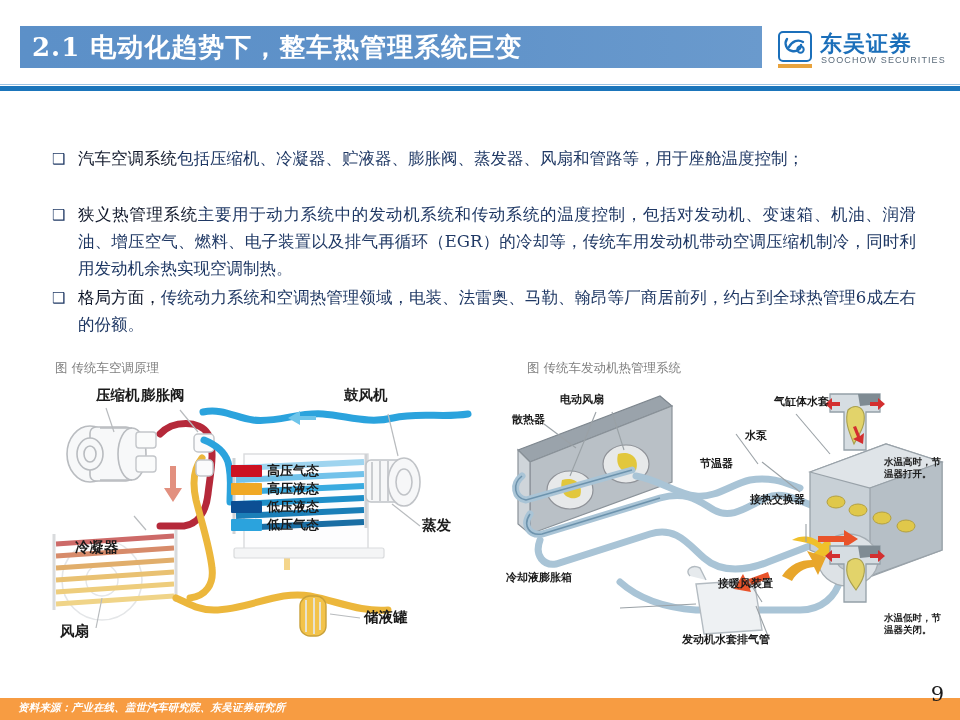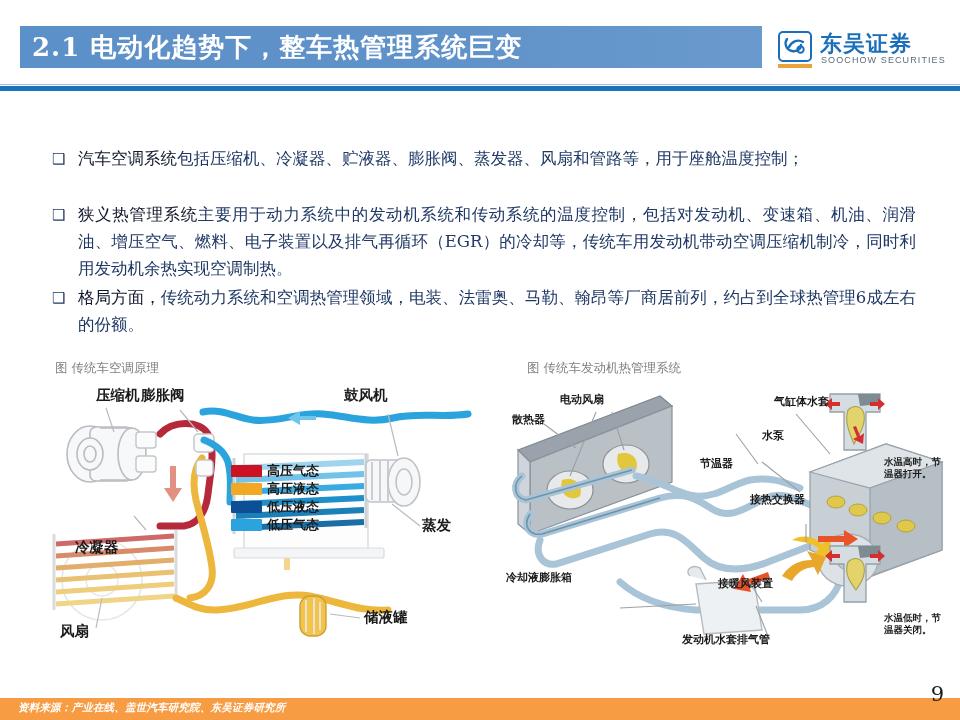--- a/index.html
+++ b/index.html
@@ -310,21 +310,21 @@
         <path d="M120 224 L196 220"></path>
         <path d="M268 252 L256 222"></path>
         <path d="M306 140 L306 158"></path>
         <path d="M262 218 L248 196"></path>
       </g>
     </svg>
 
     <div class="dlabel s" style="left:12px;top:28px;">散热器</div>
     <div class="dlabel s" style="left:60px;top:8px;">电动风扇</div>
     <div class="dlabel s" style="left:274px;top:10px;">气缸体水套</div>
-    <div class="dlabel s" style="left:262px;top:44px;">水泵</div>
+    <div class="dlabel s" style="left:245px;top:44px;">水泵</div>
     <div class="dlabel s" style="left:200px;top:72px;">节温器</div>
     <div class="dlabel s" style="left:6px;top:186px;">冷却液膨胀箱</div>
     <div class="dlabel s" style="left:182px;top:248px;">发动机水套排气管</div>
     <div class="dlabel s" style="left:250px;top:108px;">接热交换器</div>
     <div class="dlabel s" style="left:218px;top:192px;">接暖风装置</div>
 
     <div class="dlabel xs" style="left:384px;top:72px;">水温高时，节温器打开。</div>
     <div class="dlabel xs" style="left:384px;top:228px;">水温低时，节温器关闭。</div>
   </div>
 </div>

